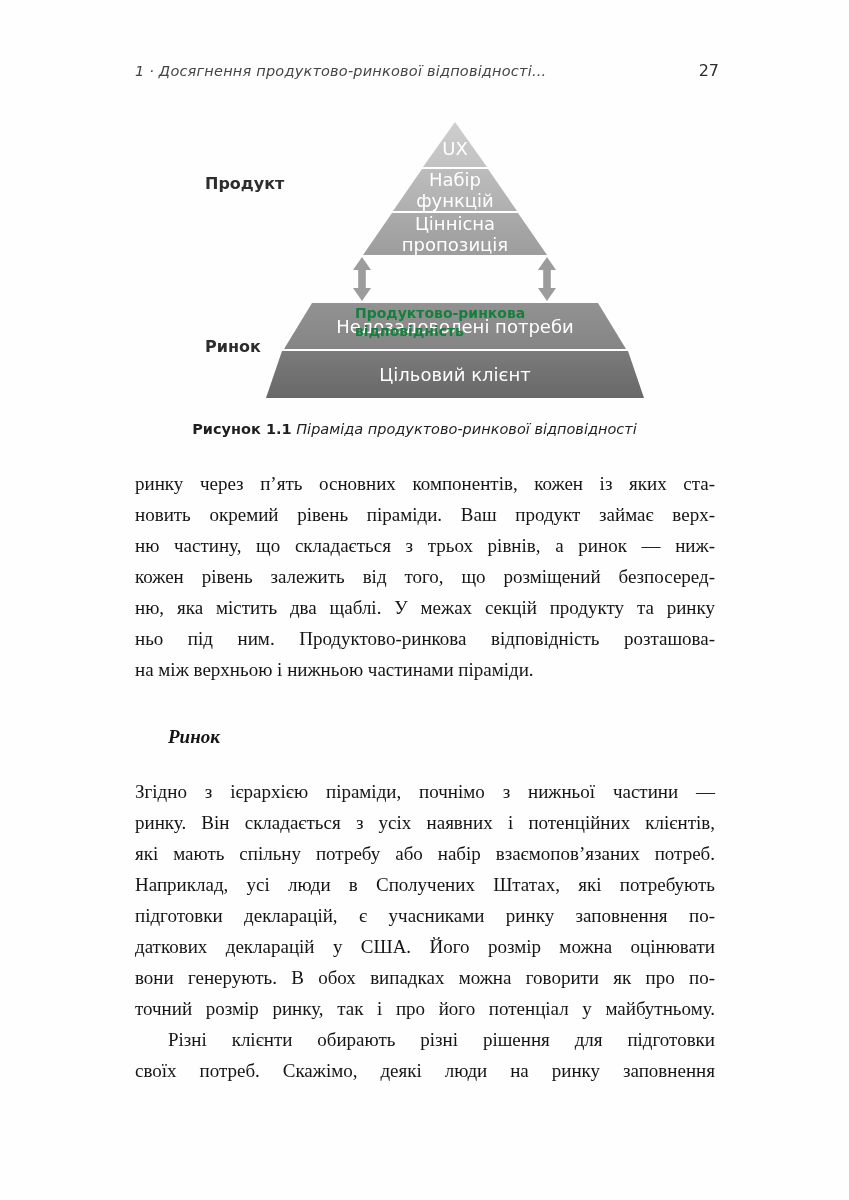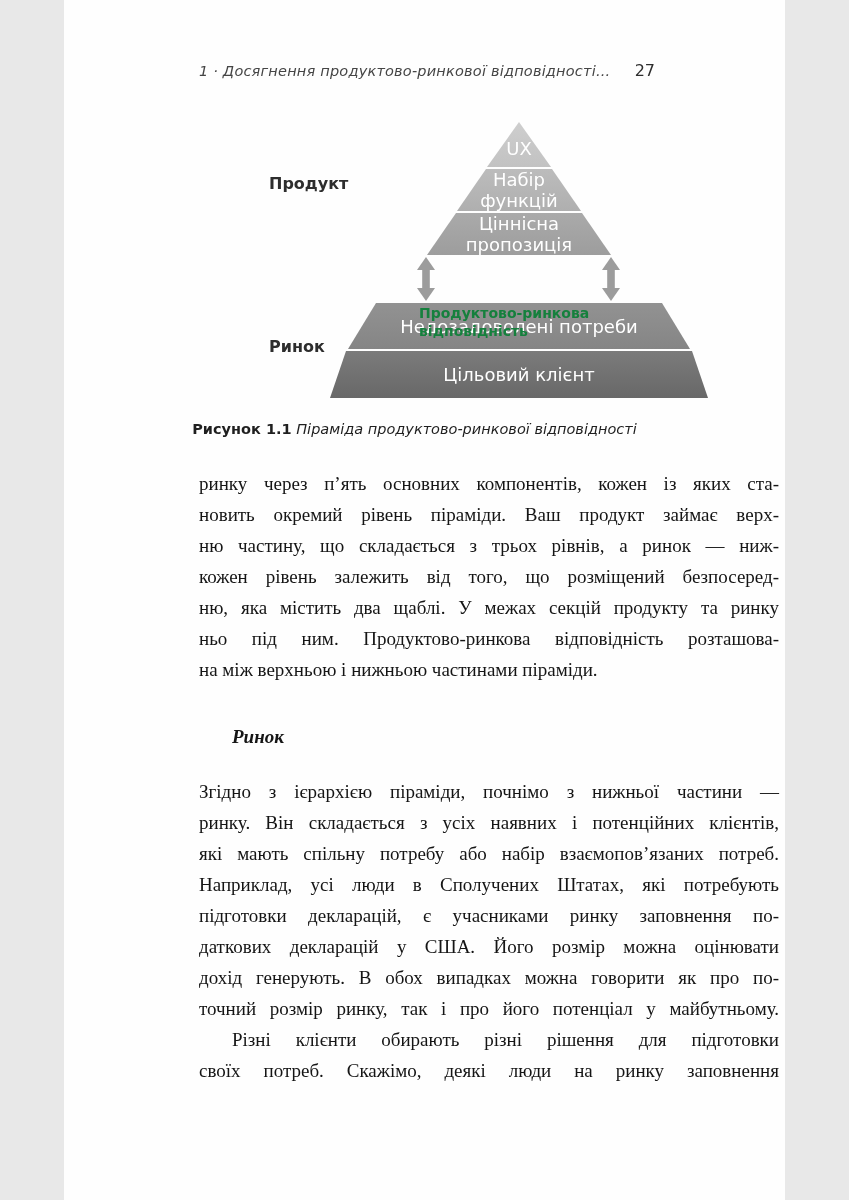--- a/index.html
+++ b/index.html
@@ -1,19 +1,19 @@
 <!DOCTYPE html>
 <html><head>
 <meta charset="utf-8">
 <style>
   html, body { margin: 0; padding: 0; }
   body { background: #e8e8e8; }
   .page {
     position: relative;
-    width: 721px;
+    width: 849px;
     height: 1200px;
     margin: 0 auto;
     background: #fefefe;
     overflow: hidden;
     font-family: "Liberation Serif", serif;
     color: #1b1b1b;
   }
 
   
   .running-head {
@@ -218,21 +218,21 @@
 
     <div class="subheading">Ринок</div>
 
     <div class="para">
       <span class="line">Згідно з ієрархією піраміди, почнімо з нижньої частини —</span>
       <span class="line">ринку. Він складається з усіх наявних і потенційних клієнтів,</span>
       <span class="line">які мають спільну потребу або набір взаємопов’язаних потреб.</span>
       <span class="line">Наприклад, усі люди в Сполучених Штатах, які потребують</span>
       <span class="line">підготовки декларацій, є учасниками ринку заповнення по-</span>
       <span class="line">даткових декларацій у США. Його розмір можна оцінювати</span>
-      <span class="line">дохід генерують. В обох випадках можна говорити як про по-</span>
+      <span class="line">вони генерують. В обох випадках можна говорити як про по-</span>
       <span class="line">точний розмір ринку, так і про його потенціал у майбутньому.</span>
     </div>
 
     <div class="para">
       <span class="line ind">Різні клієнти обирають різні рішення для підготовки</span>
       <span class="line">своїх потреб. Скажімо, деякі люди на ринку заповнення</span>
     </div>
 
   </div>
 

